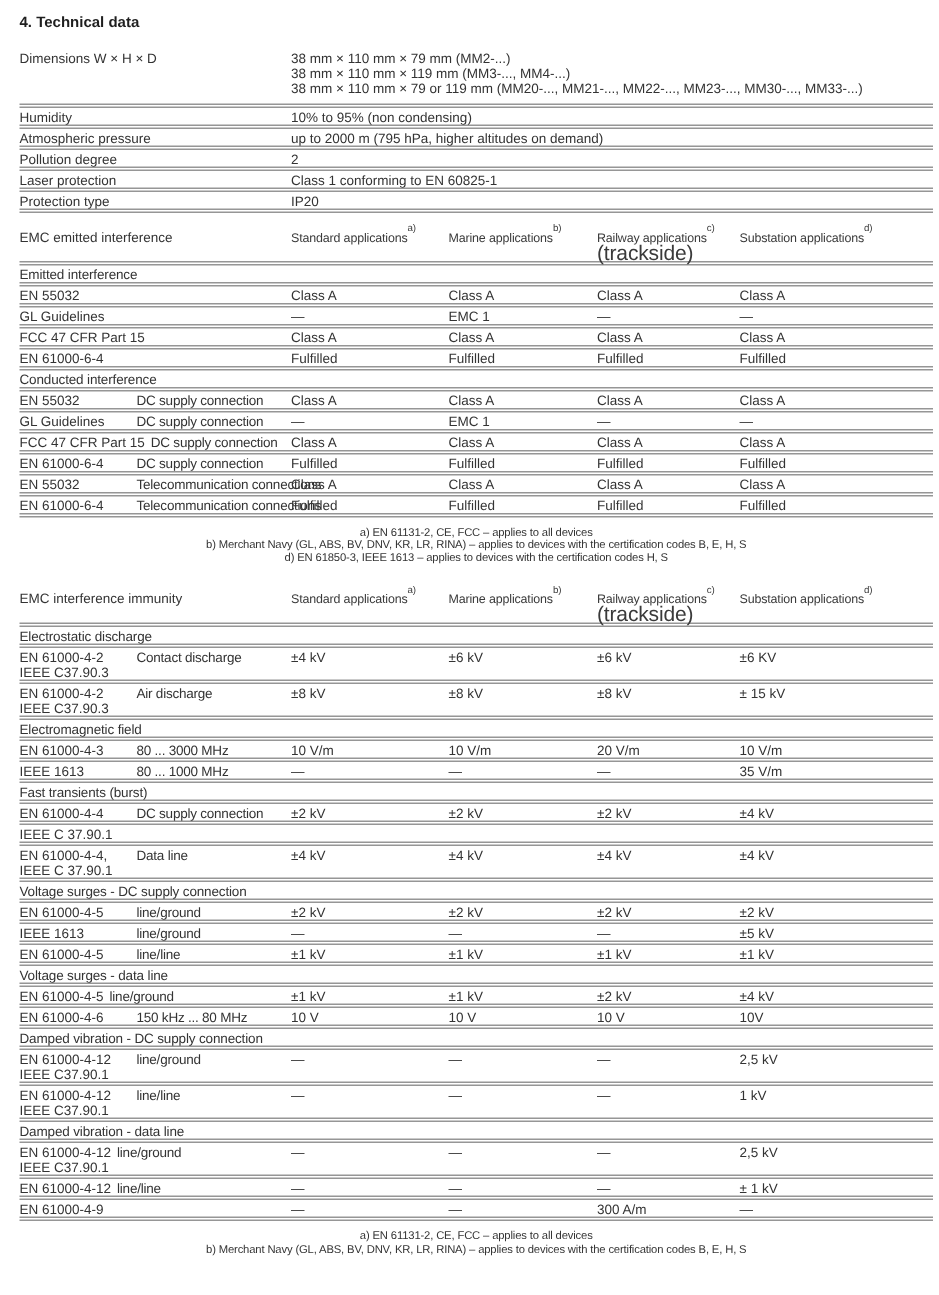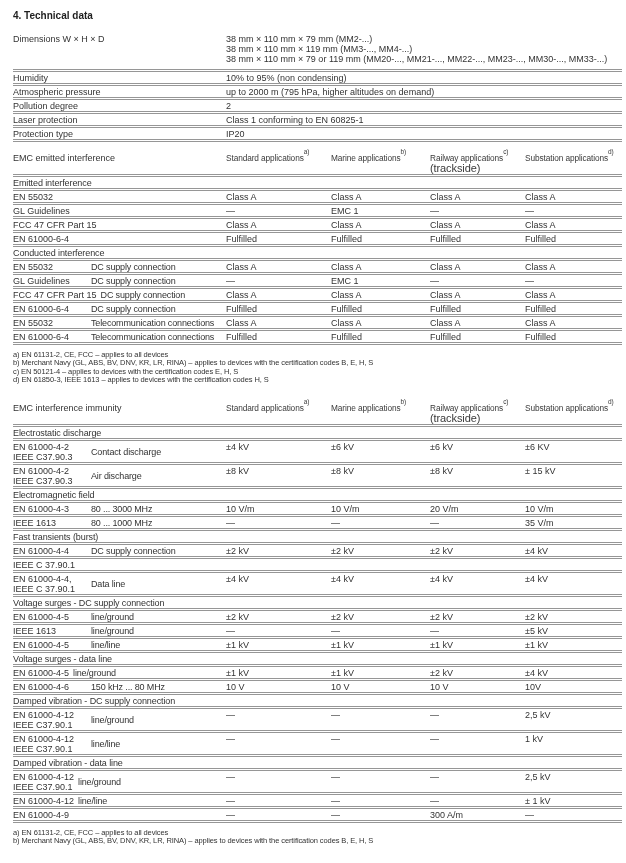--- a/index.html
+++ b/index.html
@@ -3,35 +3,35 @@
 <meta charset="utf-8">
 <style>
   html,body{margin:0;padding:0;}
   body{
     width:626px;height:863px;overflow:hidden;background:#ffffff;
     font-family:"Liberation Sans","DejaVu Sans",sans-serif;color:#333;
   }
   .page{padding:8px 4px 0 13px;width:609px;}
   .title{font-size:10px;font-weight:bold;color:#1f1f1f;margin:2px 0 12px 0;}
   .trow{display:flex;align-items:flex-start;border-bottom:3px double #969696;padding-top:1px;font-size:9px;line-height:10px;}
-  .lcell{width:213px;flex:none;display:flex;align-items:center;}
+  .lcell{width:181px;flex:none;display:flex;align-items:flex-start;}
   .lbl{min-width:74px;white-space:nowrap;}
   .tight .lbl{min-width:0;}
   .sub{margin-left:4px;white-space:nowrap;letter-spacing:-0.15px;}
   .vc{flex:none;white-space:nowrap;overflow:visible;}
   .v1{width:105px;}.v2{width:99px;}.v3{width:95px;}.v4{flex:1;}
   .head{padding-top:2px;padding-bottom:1px;}
   .htitle{font-size:9px;}
   .hcell{font-size:8.3px;letter-spacing:-0.1px;color:#3a3a3a;}
   .hcell sup{font-size:6.5px;position:relative;top:-3px;line-height:0;}
-  .hnote{font-size:11px;}
+  .hnote{font-size:14px;}
   .section span{letter-spacing:-0.1px;}
   .toprow .vwide{flex:1;}
   .dims{padding-bottom:5px;}
-  .fn{margin:6px 0 12px 0;}
+  .fn{margin:6px 0 12px 0;text-align:center;}
   .fnline{font-size:7.5px;line-height:8.4px;letter-spacing:-0.1px;color:#333;}
   #emitted-table{margin-top:9px;}
   #immunity-table{margin-top:16px;}
 </style>
 </head>
 <body>
 
 <div class="page">
   <div class="title">4. Technical data</div>
   <div id="top-table">
@@ -193,21 +193,20 @@
         </span>
         <span class="vc v1">Fulfilled</span>
         <span class="vc v2">Fulfilled</span>
         <span class="vc v3">Fulfilled</span>
         <span class="vc v4">Fulfilled</span>
       </div>
     </div>
   <div id="footnotes-1" class="fn">
       <div class="fnline">a) EN 61131-2, CE, FCC – applies to all devices</div>
       <div class="fnline">b) Merchant Navy (GL, ABS, BV, DNV, KR, LR, RINA) – applies to devices with the certification codes B, E, H, S</div>
-      <div class="fnline">c) EN 50121-4 – applies to devices with the certification codes E, H, S</div>
       <div class="fnline">d) EN 61850-3, IEEE 1613 – applies to devices with the certification codes H, S</div>
     </div>
   <div id="immunity-table">
       <div class="trow head">
         <span class="lcell htitle">EMC interference immunity</span>
         <span class="vc hcell v1"><span>Standard applications</span><sup>a)</sup></span>
         <span class="vc hcell v2"><span>Marine applications</span><sup>b)</sup></span>
         <span class="vc hcell v3"><span>Railway applications</span><sup>c)</sup><div class="hnote">(trackside)</div></span>
         <span class="vc hcell v4"><span>Substation applications</span><sup>d)</sup></span>
       </div>

